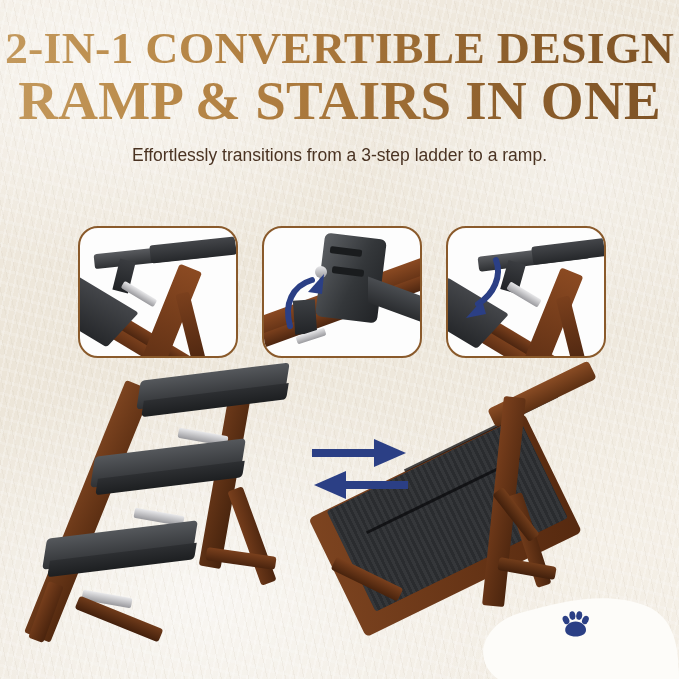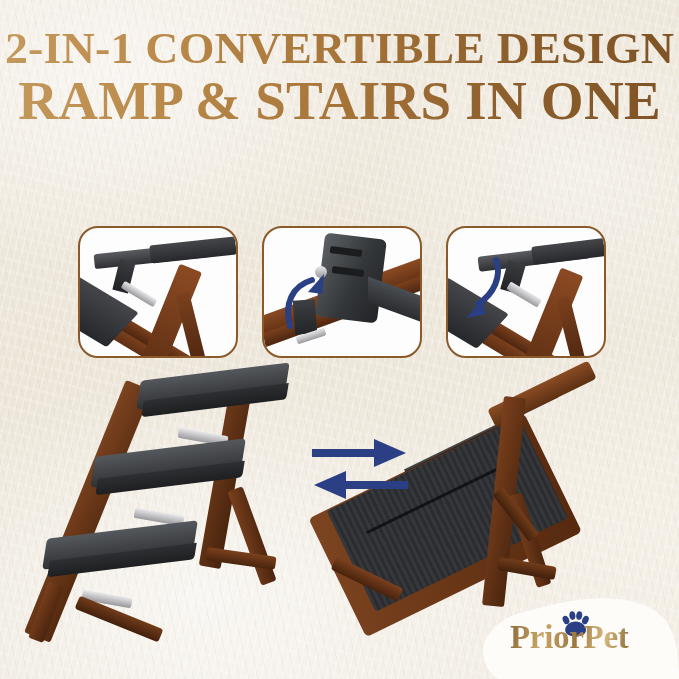--- a/index.html
+++ b/index.html
@@ -81,20 +81,21 @@
 <body>
 
 <div id="bg"></div>
 
 <div id="headline">
   <div class="hl" id="hl1">2-IN-1 CONVERTIBLE DESIGN</div>
   <div class="hl" id="hl2">RAMP &amp; STAIRS IN ONE</div>
 </div>
 
 <div id="sub">
+  <div>Effortlessly transitions from a 3-step ladder to a ramp.</div>
 </div>
 
 <div id="panels">
 
   <div class="panel p1">
     <div class="inner">
       <div class="rail" style="left:-20px;top:56px;width:210px;height:20px;transform:rotate(31deg);transform-origin:left top;"></div>
       <div class="rail2" style="left:-30px;top:44px;width:200px;height:13px;transform:rotate(31deg);transform-origin:left top;"></div>
       <div class="tread-d" style="left:-26px;top:60px;width:74px;height:46px;transform:rotate(31deg) skewX(-12deg);"></div>
       <div class="tread" style="left:14px;top:20px;width:118px;height:15px;transform:rotate(-6deg);"></div>
@@ -207,14 +208,13 @@
   <svg class="blob" viewBox="0 0 215 82" preserveAspectRatio="none">
     <path d="M34 82 C6 62 20 26 56 16 C98 4 142 -6 180 8 C206 18 215 40 215 82 Z" fill="#fdfcf9"></path>
   </svg>
   <svg id="paw" width="30" height="26" viewBox="0 0 30 26">
     <ellipse cx="6" cy="9" rx="3.1" ry="4.4" fill="#2b3f85" transform="rotate(-24 6 9)"></ellipse>
     <ellipse cx="12.4" cy="4.6" rx="3.0" ry="4.3" fill="#2b3f85" transform="rotate(-9 12.4 4.6)"></ellipse>
     <ellipse cx="19.2" cy="4.6" rx="3.0" ry="4.3" fill="#2b3f85" transform="rotate(9 19.2 4.6)"></ellipse>
     <ellipse cx="25.4" cy="9" rx="3.1" ry="4.4" fill="#2b3f85" transform="rotate(24 25.4 9)"></ellipse>
     <path d="M15.6 10.5 C21.6 10.5 26 14.8 26 18.9 C26 23.2 21.4 25.4 15.6 25.4 C9.8 25.4 5.2 23.2 5.2 18.9 C5.2 14.8 9.6 10.5 15.6 10.5 Z" fill="#2b3f85"></path>
   </svg>
-  <div id="logoText">PriorPet</div>
 </div>
 
 </body></html>

